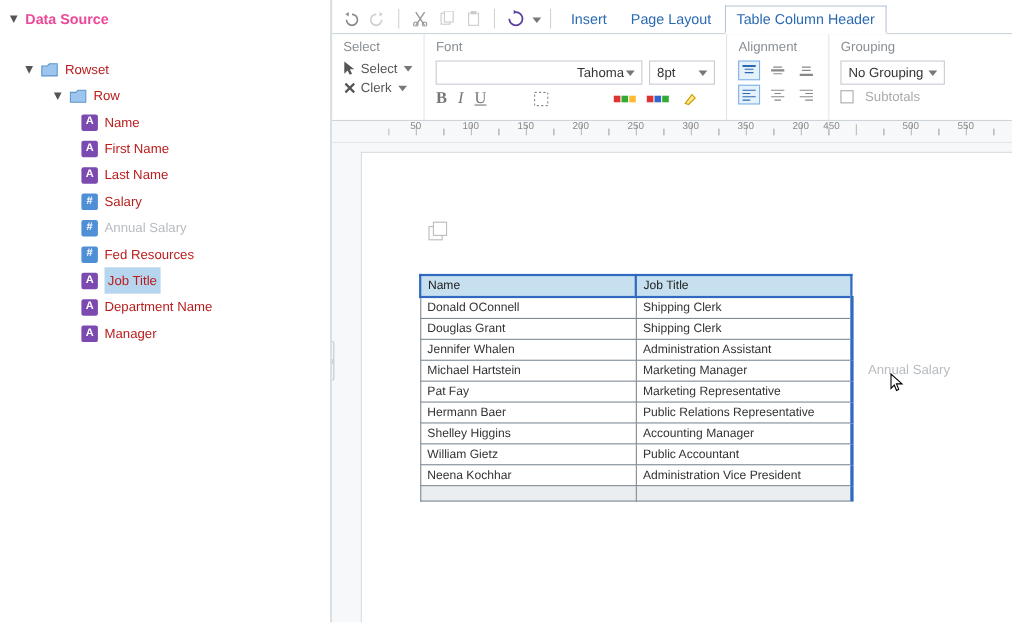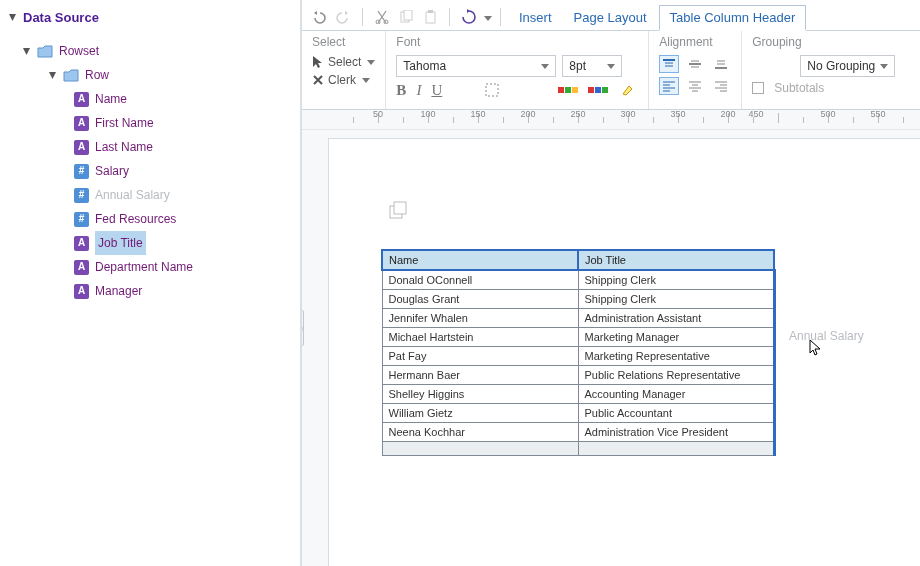--- a/index.html
+++ b/index.html
@@ -1,24 +1,24 @@
 <!DOCTYPE html>
 <html><head>
 <meta charset="utf-8">
 <style>
   * { box-sizing: border-box; margin: 0; padding: 0; font-family: Tahoma, Arial, sans-serif; }
   body { font-size: 12px; color: #333; background: #fff; width: 920px; height: 566px; overflow: hidden; display: flex; }
 
   
   .sidebar { width: 302px; border-right: 2px solid #d9dfe3; padding: 10px 8px; }
-  .ds-title { font-weight: bold; font-size: 13px; color: #4c1d95; display: flex; align-items: center; gap: 6px; margin-bottom: 14px; }
+  .ds-title { font-weight: bold; font-size: 13px; color: #ec4899; display: flex; align-items: center; gap: 6px; margin-bottom: 26px; }
   .tree { font-size: 12px; line-height: 2.0; }
   .tree-row { display: flex; align-items: center; gap: 6px; white-space: nowrap; cursor: default; }
   .tree-row[data-selected="true"] .lbl { background: #b6d6ef; padding: 0 3px; }
-  .lbl { color: #701a75; }
+  .lbl { color: #b91c1c; }
   .disabled .lbl { color: #b8bcc0; }
   .folder-icon, .badge, .tri { display: inline-flex; align-items: center; justify-content: center; }
   .tri svg { display:block; }
   .folder-icon svg { display:block; }
   .badge { width: 15px; height: 15px; border-radius: 2px; color: #fff; font-size: 10px; font-weight: bold; }
   .badge.a { background: #7a4ab0; }
   .badge.n { background: #4f8fd6; }
   .indent-1 { padding-left: 14px; }
   .indent-2 { padding-left: 40px; align-items: center; }
   .indent-3 { padding-left: 66px; }
@@ -34,23 +34,23 @@
   .tab-active { border: 1px solid #b7c5d8; border-bottom: 2px solid #fff; color: #2a6ab3; background: #fff; position: relative; top: 1px; }
 
   
   .ribbon { display: flex; border-top: 1px solid #cdd4da; border-bottom: 1px solid #cdd4da; }
   .ribbon-group { border-right: 1px solid #e1e5e9; padding: 4px 10px 6px; }
   .ribbon-group .title { color: #8a8f94; font-size: 12px; margin-bottom: 6px; }
   .ribbon-row { display: flex; align-items: center; gap: 6px; margin-bottom: 4px; }
   .rbtn { display: inline-flex; align-items: center; gap: 4px; color: #555; font-size: 12px; }
   .dd { display:inline-block; width:0;height:0;border-left:4px solid transparent;border-right:4px solid transparent;border-top:5px solid #777; margin-left:2px; }
   .combo { border: 1px solid #c6ccd2; background: #fff; padding: 3px 6px; display: inline-flex; align-items: center; justify-content: space-between; font-size: 12px; }
-  .combo.font { width: 160px; }
+  .combo.font { width: 188px; justify-content: flex-end; }
   .combo.size { width: 60px; }
-  .combo.group { width: 95px; margin-left: 48px; }
+  .combo.group { width: 95px; }
   .mini-btn { width: 20px; height: 18px; border: 1px solid transparent; display: inline-flex; align-items: center; justify-content: center; }
   .mini-btn.sel { border: 1px solid #7fb2e6; background: #e5f1fb; }
   .font-letter { font-family: Georgia, serif; font-size: 15px; color: #777; }
   .swatch-grid { display:inline-flex; gap:1px; }
   .sw { width:6px; height:6px; }
   .checkbox { width:12px; height:12px; border:1px solid #aaa; display:inline-block; margin-right:4px; }
 
   
   .canvas-wrap { flex: 1; background: #f6f8fa; position: relative; overflow: hidden; }
   .ruler { height: 20px; background: #f6f8fa; border-bottom: 1px solid #e3e7eb; position: relative; font-size: 9px; color: #888; }

